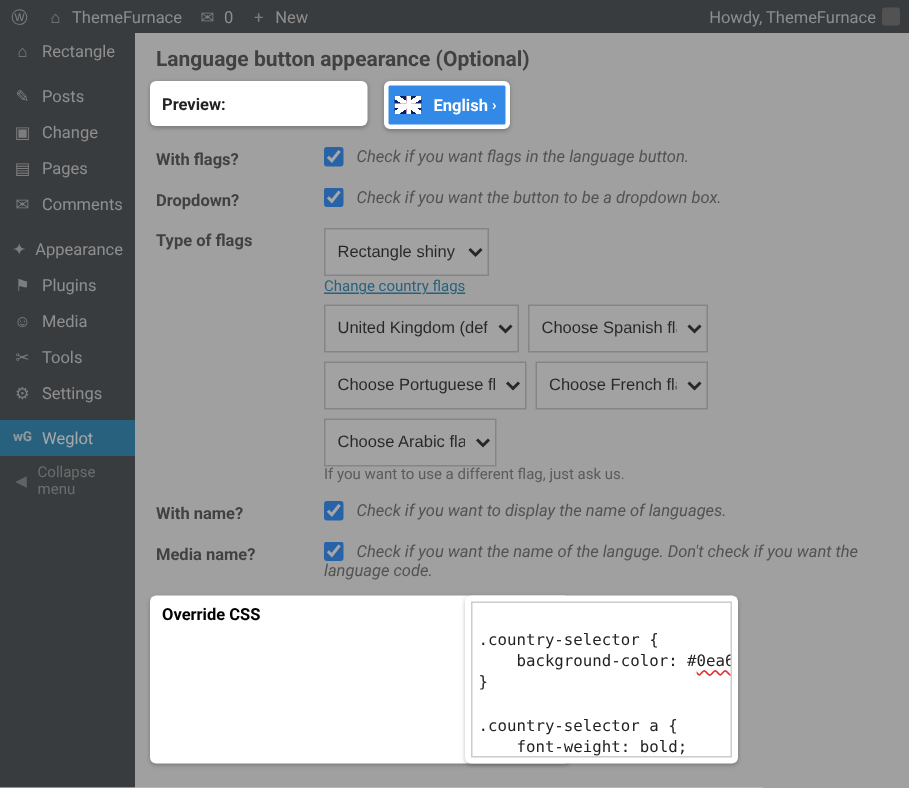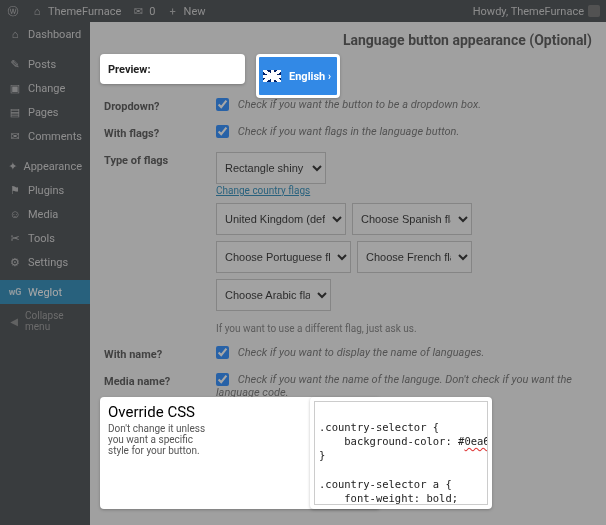--- a/index.html
+++ b/index.html
@@ -13,42 +13,42 @@
   
   .sidebar { position: absolute; top: 22px; left: 0; bottom: 0; width: 90px; background: #23282d; color: #eee; z-index: 10; }
   .menu-item { display: flex; align-items: center; gap: 6px; padding: 5px 8px; font-size: 11px; color: #ccc; cursor: pointer; }
   .menu-item.current { background: #0073aa; color: #fff; position: relative; }
   .menu-item.current::after { content: ""; position: absolute; right: -7px; top: 50%; transform: translateY(-50%); border: 7px solid transparent; border-left-color: #0073aa; }
   .menu-sep { height: 6px; }
   .mi-icon { width: 14px; height: 14px; display: inline-flex; align-items: center; justify-content: center; opacity: .8; }
   .collapse { font-size: 10px; color: #888; padding: 6px 8px; display:flex; align-items:center; gap:5px; cursor:pointer; }
   
   .main { position: absolute; top: 22px; left: 90px; right: 0; bottom: 0; padding: 10px 14px; overflow: hidden; z-index: 10; }
-  .page-title { font-size: 14px; font-weight: bold; color: #333; margin-bottom: 10px; text-align: right; }
+  .page-title { font-size: 14px; font-weight: bold; color: #333; margin-bottom: 10px; }
   .row { display: flex; align-items: flex-start; padding: 6px 0; }
   .row .label { width: 112px; font-weight: bold; color: #333; font-size: 11px; padding-top: 2px; }
   .row .control { flex: 1; font-size: 11px; color: #444; }
   .desc { font-style: italic; color: #555; font-size: 11px; }
   .checkbox { width: 13px; height: 13px; margin-right: 6px; vertical-align: top; }
   select { font-size: 11px; border: 1px solid #bbb; background: #f4f4f4; padding: 2px 4px; height: 32px; }
   .link { color: #0073aa; text-decoration: underline; font-size: 10px; cursor: pointer; }
   .flag-selects { display: flex; flex-wrap: wrap; gap: 6px; margin-top: 6px; }
-  .hint { font-size: 10px; color: #666; margin-top: 12px; }
+  .hint { font-size: 10px; color: #666; margin-top: 0; }
   .redwave { text-decoration: underline wavy #d33; text-underline-offset: 2px; }
   
   .spot { position: absolute; background: #fff; border-radius: 4px; box-shadow: 0 1px 3px rgba(0,0,0,.25); z-index: 100; }
   .preview-spot { top: 54px; left: 100px; width: 145px; height: 30px; display:flex; align-items:center; padding: 0 8px; }
   .preview-lbl { font-weight: bold; font-size: 11px; color: #222; }
-  .lang-btn-spot { top: 54px; left: 256px; width: 84px; height: 44px; background: #3289e6; display:flex; align-items:center; justify-content: space-between; padding: 0 6px 0 4px; color:#fff; font-size:11px; font-weight:bold; border: 3px solid #fff; }
+  .lang-btn-spot { top: 54px; left: 256px; width: 84px; height: 32px; background: #3289e6; display:flex; align-items:center; justify-content: space-between; padding: 0 6px 0 4px; color:#fff; font-size:11px; font-weight:bold; border: 3px solid #fff; }
   .flag-uk { width: 18px; height: 12px; background: linear-gradient(#012169,#012169); position: relative; display:inline-block; margin-right:4px; overflow:hidden; }
   .flag-uk::before, .flag-uk::after { content:""; position:absolute; inset:0; }
   .flag-uk::before { background: linear-gradient(to bottom left, transparent 42%, #fff 42% 58%, transparent 58%), linear-gradient(to bottom right, transparent 42%, #fff 42% 58%, transparent 58%); }
   .flag-uk::after { background: linear-gradient(#fff,#fff) center/100% 3px no-repeat, linear-gradient(#fff,#fff) center/3px 100% no-repeat, linear-gradient(#C8102E,#C8102E) center/100% 2px no-repeat, linear-gradient(#C8102E,#C8102E) center/2px 100% no-repeat; }
   .override-spot { top: 397px; left: 100px; width: 280px; height: 112px; padding: 6px 8px; }
-  .override-spot .t { font-weight: normal; font-size: 15px; }
+  .override-spot .t { font-weight: bold; font-size: 11px; }
   .override-spot .d { font-size: 10px; color: #555; margin-top: 2px; width: 100px; }
   .css-spot { top: 397px; left: 310px; width: 182px; height: 112px; padding: 4px; }
   .css-spot .ta { width:100%; height:100%; border:1px solid #ccc; padding:18px 4px; font-family: Consolas, Menlo, monospace; font-size: 10.5px; line-height:1.35; white-space: pre; overflow:hidden; color:#222; }
 </style>
 </head>
 <body>
 
 <div class="adminbar">
   <div class="left">
     <span class="item">
@@ -71,21 +71,21 @@
     <span class="item">
         <span>Howdy, ThemeFurnace</span>
         <span class="avatar"></span>
       </span>
   </div>
 </div>
 
 <div class="sidebar">
   <div class="menu-item">
       <span class="mi-icon">⌂</span>
-      <span>Dashboard</span>
+      <span>Rectangle</span>
     </div>
   <div class="menu-sep"></div>
   <div class="menu-item">
       <span class="mi-icon">✎</span>
       <span>Posts</span>
     </div>
   <div class="menu-item">
       <span class="mi-icon">▣</span>
       <span>Change</span>
     </div>
@@ -128,32 +128,32 @@
       <span>Collapse menu</span>
     </div>
 </div>
 
 <div class="main">
   <div class="page-title">Language button appearance (Optional)</div>
 
   <div class="row" style="height:34px"></div>
 
   <div class="row">
+    <div class="label">With flags?</div>
+    <div class="control">
+      <input type="checkbox" class="checkbox" checked="" style="">
+      <span class="desc">Check if you want flags in the language button.</span>
+    </div>
+  </div>
+
+  <div class="row">
     <div class="label">Dropdown?</div>
     <div class="control">
       <input type="checkbox" class="checkbox" checked="" style="">
       <span class="desc">Check if you want the button to be a dropdown box.</span>
-    </div>
-  </div>
-
-  <div class="row">
-    <div class="label">With flags?</div>
-    <div class="control">
-      <input type="checkbox" class="checkbox" checked="" style="">
-      <span class="desc">Check if you want flags in the language button.</span>
     </div>
   </div>
 
   <div class="row">
     <div class="label">Type of flags</div>
     <div class="control">
       <select style="width:110px"><option>Rectangle shiny</option></select>
       <div><span class="link">Change country flags</span></div>
       <div class="flag-selects">
         <select style="width:130px"><option>United Kingdom (default)</option></select>
@@ -192,21 +192,20 @@
 <div class="spot lang-btn-spot">
   <span style="display:flex;align-items:center;gap:4px">
     <span class="flag-uk"></span>
     <span>English</span>
   </span>
   <span style="font-size:10px">›</span>
 </div>
 
 <div class="spot override-spot">
   <div class="t">Override CSS</div>
-  <div class="d">Don't change it unless you want a specific style for your button.</div>
 </div>
 
 <div class="spot css-spot">
   <div class="ta" id="css-ta">.country-selector {
     background-color: #<span class="redwave">0ea6f2</span>!important;
 }
 
 .country-selector a {
     font-weight: bold;
 }</div>

